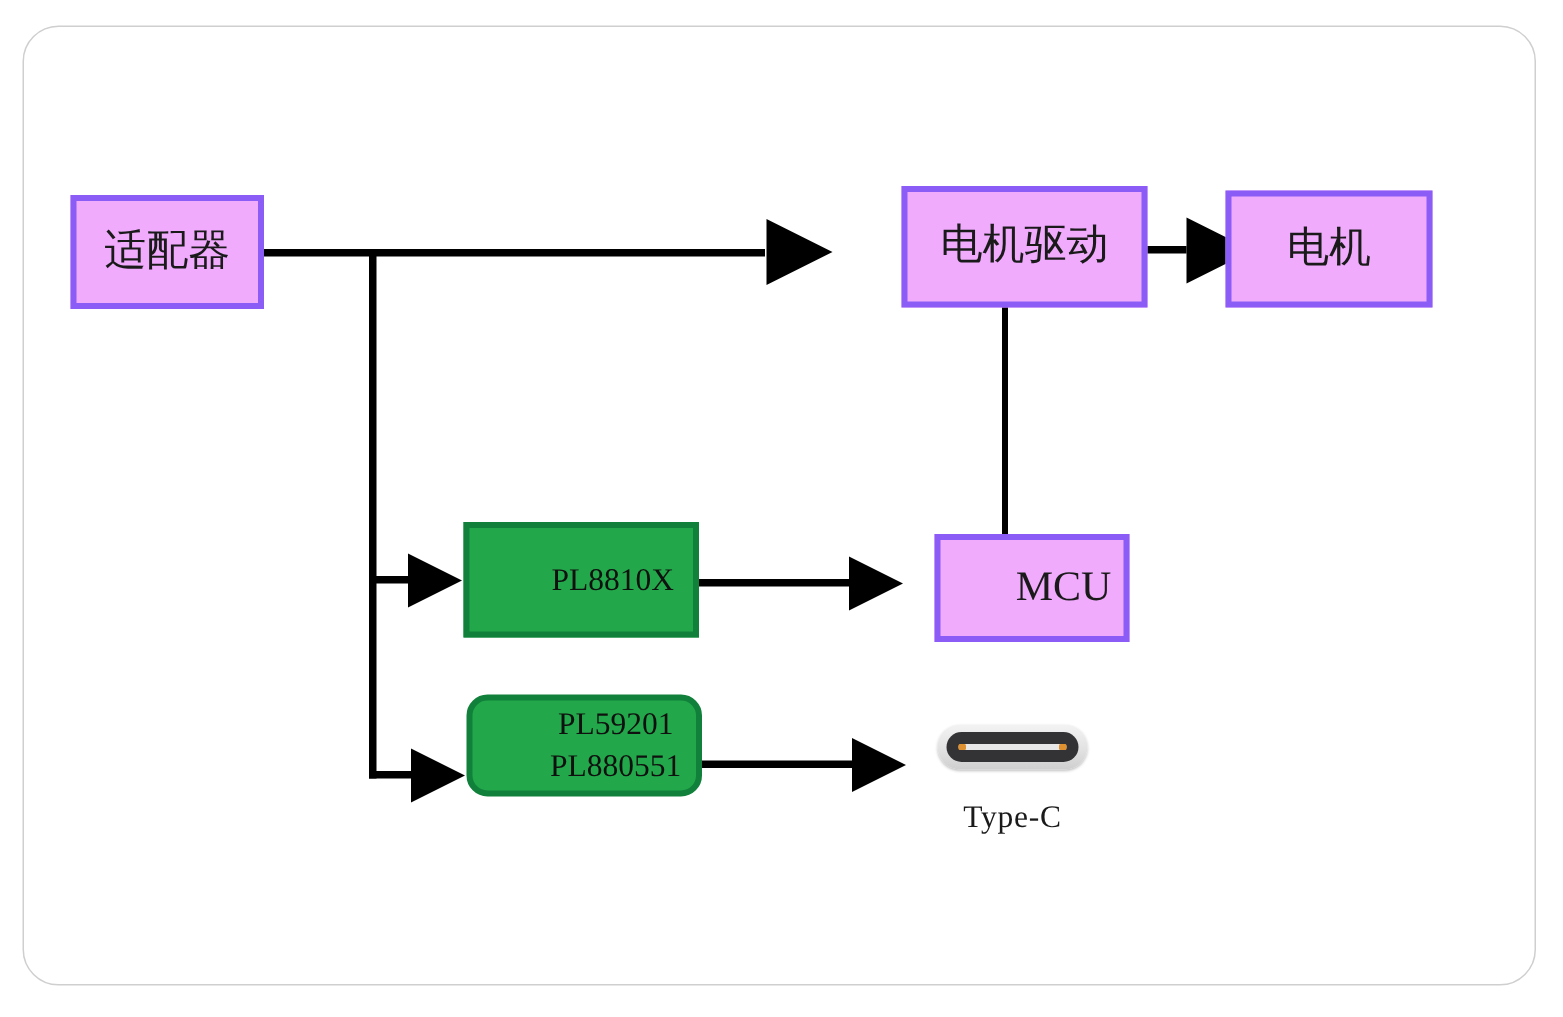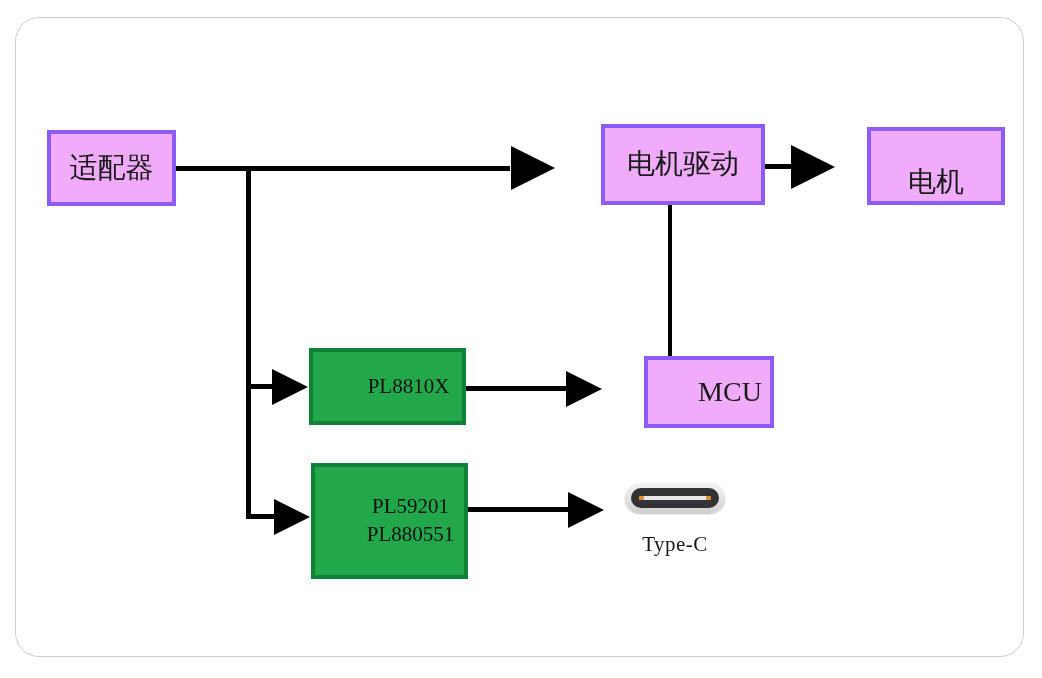--- a/index.html
+++ b/index.html
@@ -176,33 +176,33 @@
   <div class="arrow-r small" style="left:568px; top:492px;"></div>
 
   <div class="node blue" style="left:47px; top:130px; width:129px; height:76px;">
     <span class="label">适配器</span>
   </div>
 
   <div class="node blue" style="left:601px; top:124px; width:164px; height:81px;">
     <span class="label">电机驱动</span>
   </div>
 
-  <div class="node blue" style="left:867px; top:127px; width:138px; height:78px;align-items:flex-end;">
+  <div class="node blue" style="left:817px; top:127px; width:138px; height:78px;">
     <span class="label">电机</span>
   </div>
 
-  <div class="node blue latin" style="left:644px; top:356px; width:130px; height:72px;">
+  <div class="node blue latin" style="left:623px; top:356px; width:130px; height:72px;">
     <span class="label">MCU</span>
   </div>
 
   <div class="node green latin" style="left:309px; top:348px; width:157px; height:77px;">
     <span class="label">PL8810X</span>
   </div>
 
-  <div class="node green latin" style="left:311px; top:463px; width:157px; height:116px;">
+  <div class="node green latin" style="left:311px; top:463px; width:157px; height:68px;border-radius:14px;">
     <span class="label">PL59201
 PL880551</span>
   </div>
 
   <div class="typec-wrap" style="left:625px; top:483px;">
     <div class="typec-port">
       <div class="typec-inner">
         <div class="typec-slot">
           <span class="typec-pin left"></span>
           <span class="typec-pin right"></span>

